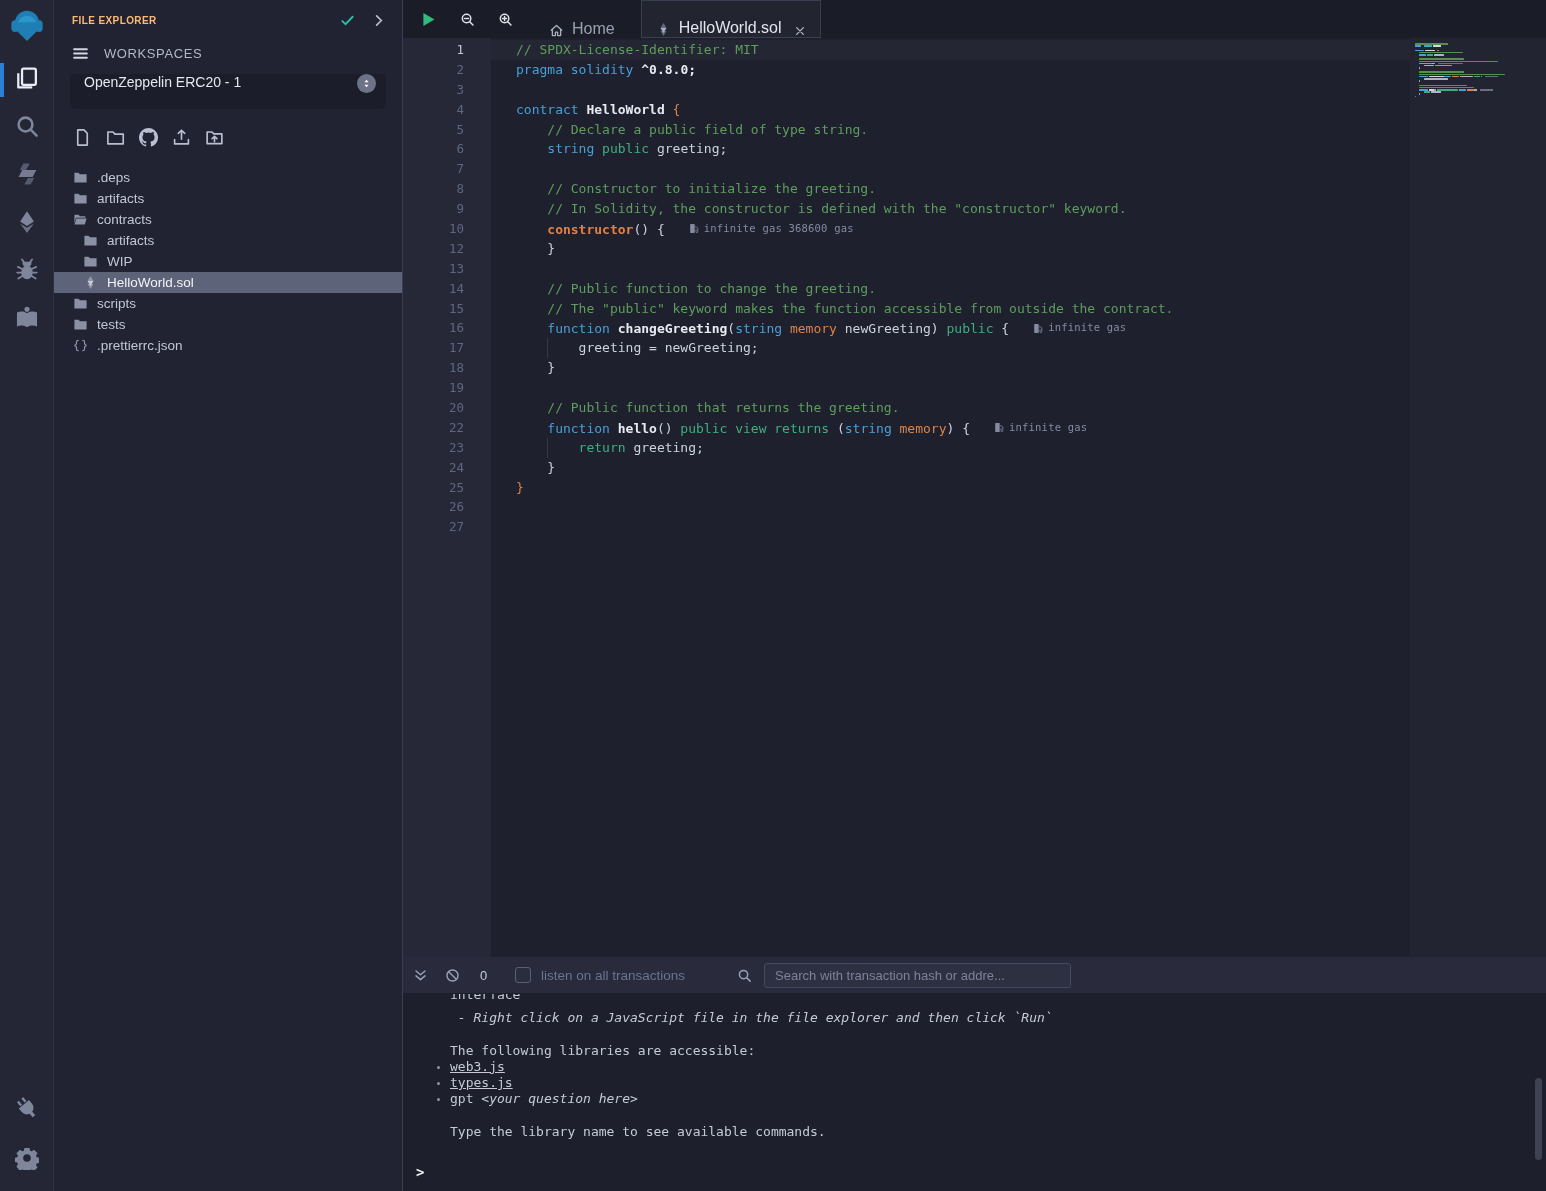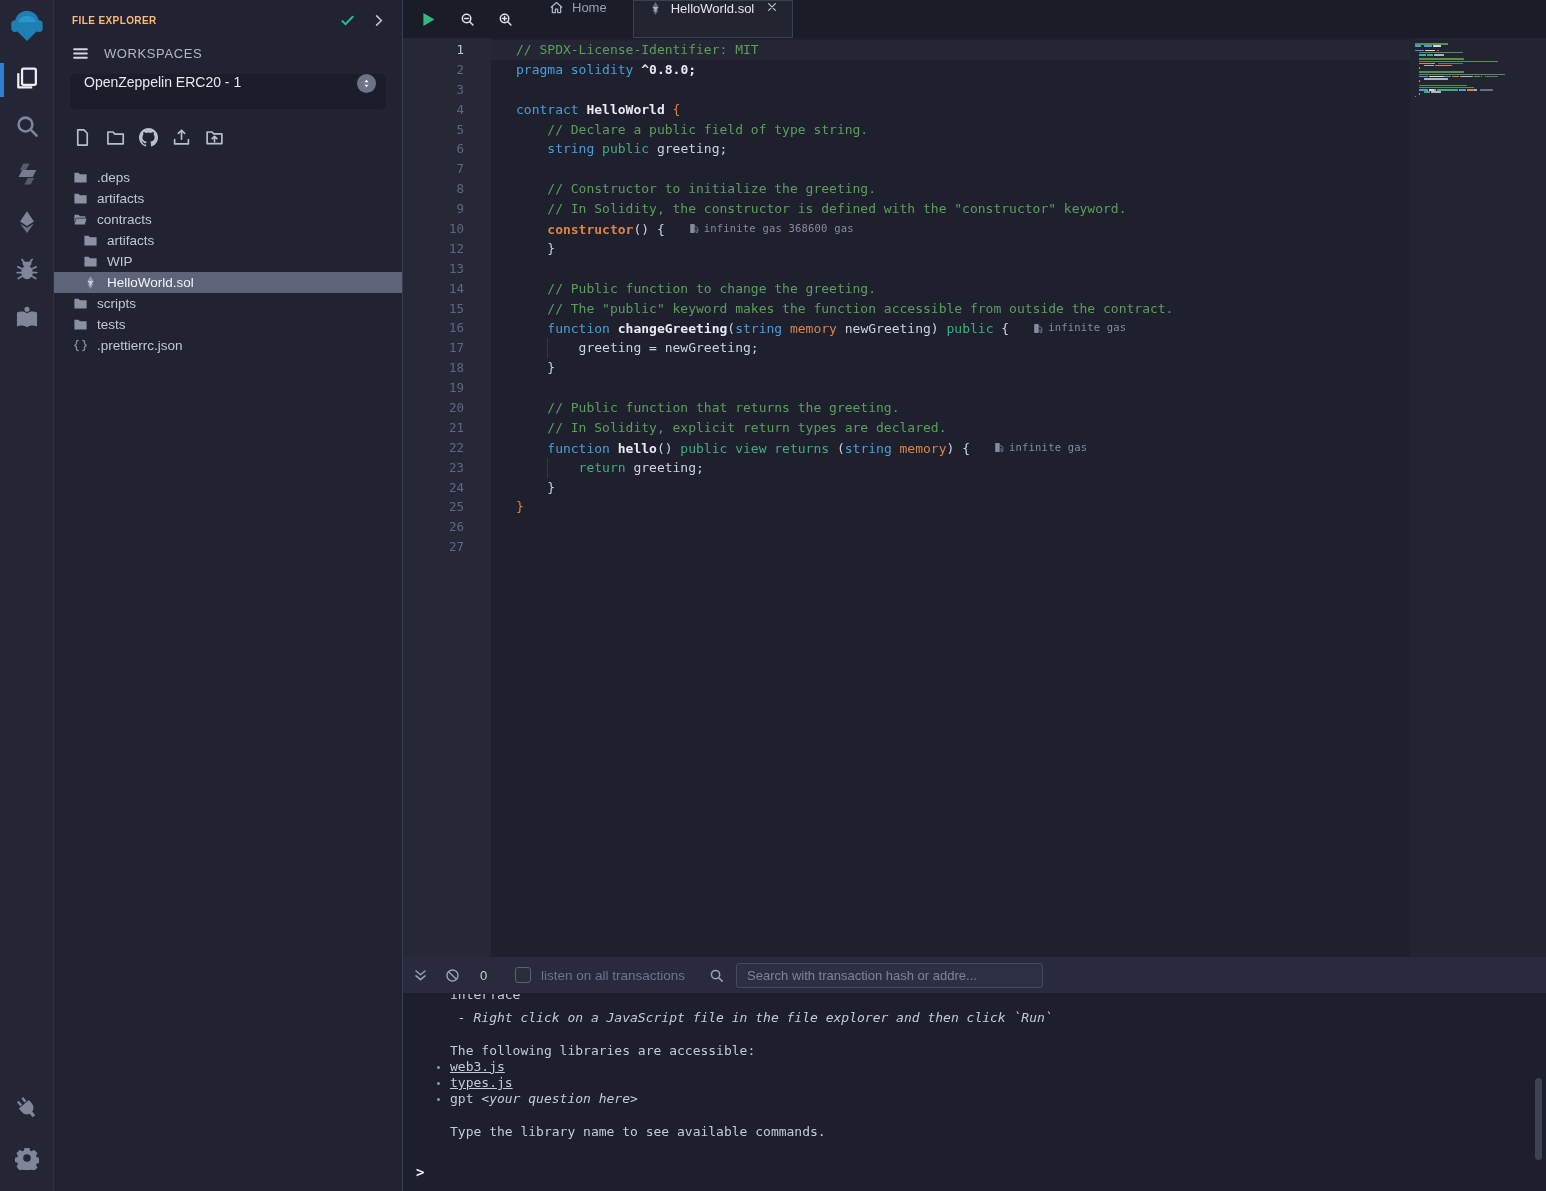--- a/index.html
+++ b/index.html
@@ -52,21 +52,21 @@
 
   
   .editor-col{flex:1;display:flex;flex-direction:column;min-width:0}
   .topbar{height:38px;flex:none;background:#1a1c27;display:flex;align-items:stretch}
   .tb-icons{display:flex;align-items:center;gap:23px;padding:0 22px 0 17px}
   .tb-icons .icon{display:flex;cursor:pointer;color:#dfe2ea}
   .tb-icons .icon svg{width:15px;height:15px}
   .tb-icons .icon-play{color:#32ba7c}
   .tb-icons .icon-play svg{width:17px;height:17px}
   .tabs{display:flex;align-items:stretch}
-  .tab{display:flex;align-items:flex-start;gap:8px;padding:0 14px;font-size:13px;
+  .tab{display:flex;align-items:flex-end;gap:8px;padding:0 14px;font-size:16px;
     color:#9aa0b2;cursor:pointer}
   .tab .icon{display:flex;color:#aab0c0}
   .tab .icon svg{width:15px;height:15px}
   .tab.active{background:#222430;border:1px solid #3a3e4e;color:#e2e5ee;margin-left:12px}
   .tab .close{display:flex;margin-left:4px;color:#b6bbc9;cursor:pointer}
   .tab .close svg{width:12px;height:12px}
 
   
   .editor-area{flex:1;position:relative;background:#1e202e;overflow:hidden}
   .gutter-strip{position:absolute;left:0;top:0;bottom:0;width:88px;background:#262838}
@@ -94,21 +94,21 @@
   
   .terminal{height:234px;flex:none;background:#1d1f2c;display:flex;flex-direction:column;position:relative}
   .term-header{height:36px;flex:none;background:#292b3c;display:flex;align-items:center;padding:0 10px}
   .term-header .icon{display:flex;color:#9ba1b5;cursor:pointer}
   .term-header .icon svg{width:15px;height:15px}
   .th-chevrons{margin-right:17px}
   .th-ban{margin-right:20px}
   .th-count{color:#c7ccda;font-size:13px;margin-right:25px;min-width:10px}
   .th-check{width:16px;height:16px;border-radius:3px;background:#2a2d3c;border:1px solid #5a5f72;
     margin-right:10px;cursor:pointer;flex:none}
-  .th-listen{color:#6d7390;font-size:13.5px;margin-right:24px}
+  .th-listen{color:#6d7390;font-size:13.5px;margin-right:52px}
   .th-search-ic{margin-right:12px}
   .th-input{width:307px;height:25px;background:#2d3040;border:1px solid #454960;border-radius:3px;
     color:#d5d9e4;font-size:13px;padding:0 10px;font-family:"Liberation Sans",sans-serif;outline:none}
   .th-input::placeholder{color:#7c8298}
   .term-body{flex:1;overflow:hidden;font-family:"DejaVu Sans Mono",monospace;font-size:13px;
     line-height:16.2px;color:#c6cad6;padding:1px 0 0 47px;position:relative}
   .t-line{white-space:pre;position:relative;min-height:16.2px}
   .t-line.bullet::before{content:'';position:absolute;left:-13px;top:7px;width:3px;height:3px;
     border-radius:50%;background:#9095a8}
   .t-line.clipped{height:10px;overflow:hidden}
@@ -458,24 +458,20 @@
           </div>
           <div class="code-row">
             <span class="ln">19</span>
             <span class="lc"></span>
           </div>
           <div class="code-row">
             <span class="ln">20</span>
             <span class="lc"><span class="tok-c">    // Public function that returns the greeting.</span></span>
           </div>
           <div class="code-row">
-            <span class="ln">21</span>
-            <span class="lc"><span class="tok-c">    // In Solidity, explicit return types are declared.</span></span>
-          </div>
-          <div class="code-row">
             <span class="ln">22</span>
             <span class="lc"><span class="tok-b">    function</span><span class="tok-wb"> hello</span><span class="tok-w">()</span><span class="tok-g"> public view returns</span><span class="tok-w"> (</span><span class="tok-b">string</span><span class="tok-o"> memory</span><span class="tok-w">) {</span><span class="gas-widget"><svg viewBox="0 0 14 16" fill="none" stroke="currentColor" stroke-width="1.2">
                   <rect x="1.5" y="1.5" width="6.5" height="13" fill="currentColor" stroke="none"></rect>
                   <path d="M8.5 5.5h2l2 2v5.2a1.3 1.3 0 0 1-2.6 0V9.2"></path>
                 </svg><span>infinite gas</span></span></span>
           </div>
           <div class="code-row">
             <span class="ln">23</span>
             <span class="lc"><span class="indent-guide"></span><span class="tok-g">        return</span><span class="tok-w"> greeting;</span></span>
           </div>

